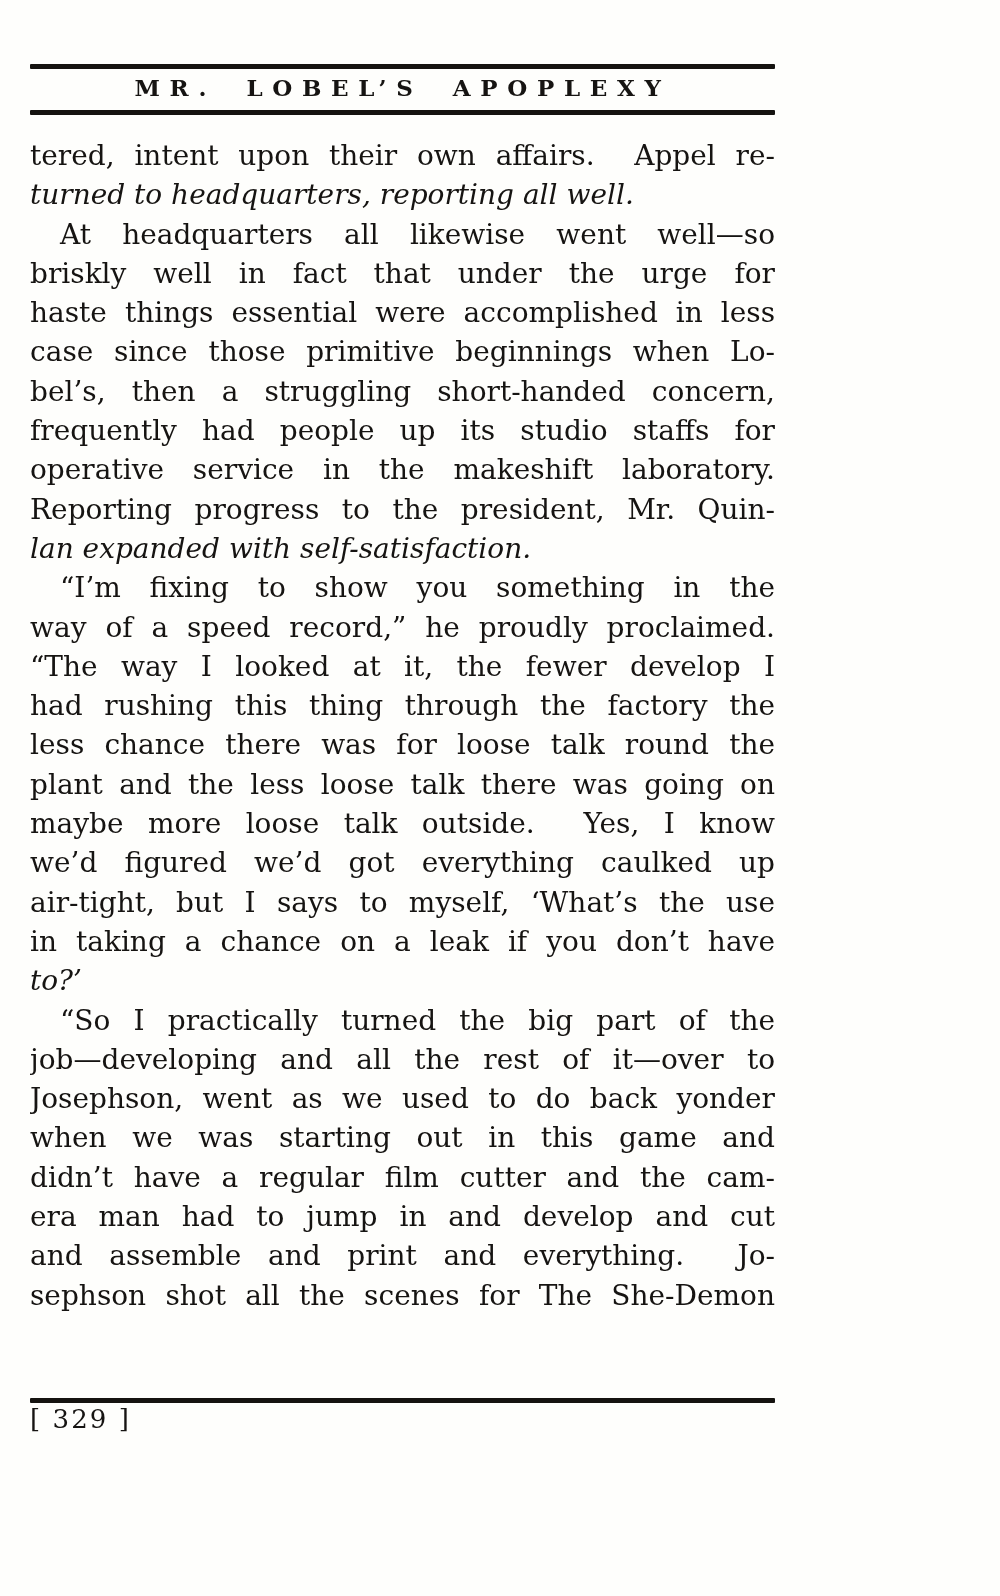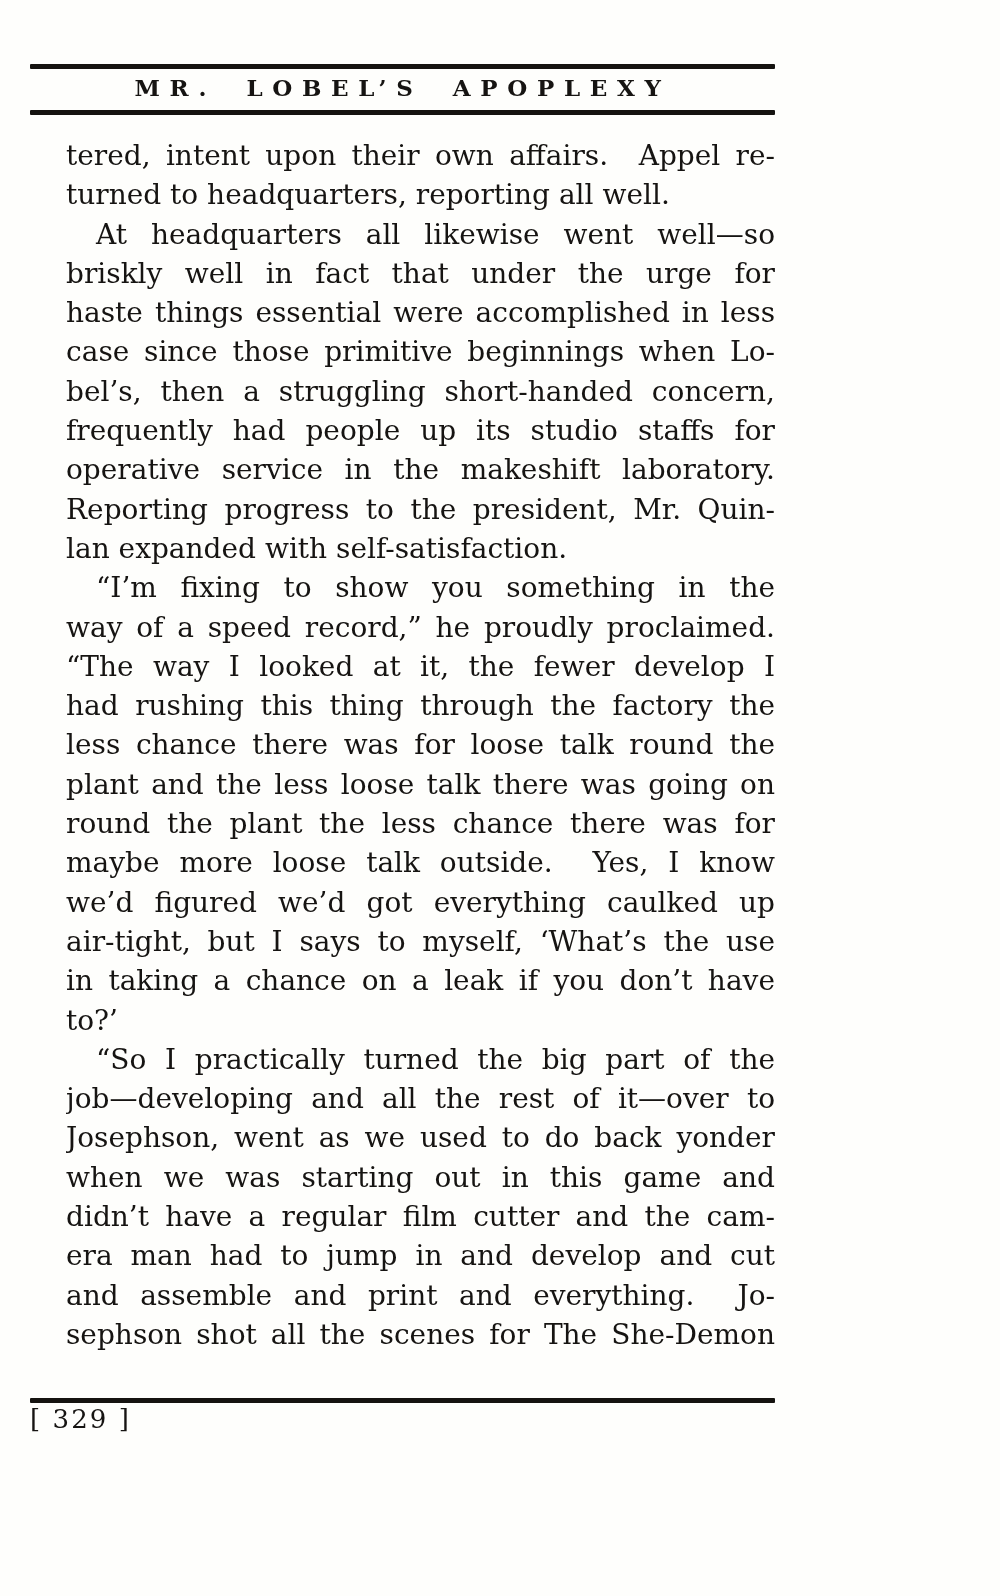--- a/index.html
+++ b/index.html
@@ -48,25 +48,25 @@
     width: 745px;
     font-size: 28px;
     line-height: 39.3px;
   }
   .line {
     text-align: justify;
     text-align-last: justify;
     white-space: normal;
     overflow: hidden;
     height: 39.3px;
-    margin-left: 36px;
   }
   .line.no-justify {
     text-align: right;
     text-align-last: left;
+    font-style: italic;
   }
   .line.indent {
     text-indent: 30px;
   }
 
   .folio {
     position: absolute;
     left: 30px;
     top: 1404px;
     width: 745px;
@@ -97,21 +97,20 @@
       <div class="line">frequently had people up its studio staffs for</div>
       <div class="line">operative service in the makeshift laboratory.</div>
       <div class="line">Reporting progress to the president, Mr. Quin-</div>
       <div class="line no-justify">lan expanded with self-satisfaction.</div>
       <div class="line indent">“I’m fixing to show you something in the</div>
       <div class="line">way of a speed record,” he proudly proclaimed.</div>
       <div class="line">“The way I looked at it, the fewer develop I</div>
       <div class="line">had rushing this thing through the factory the</div>
       <div class="line">less chance there was for loose talk round the</div>
       <div class="line">plant and the less loose talk there was going on</div>
-      <div class="line">round the plant the less chance there was for</div>
       <div class="line">maybe more loose talk outside.&nbsp; Yes, I know</div>
       <div class="line">we’d figured we’d got everything caulked up</div>
       <div class="line">air-tight, but I says to myself, ‘What’s the use</div>
       <div class="line">in taking a chance on a leak if you don’t have</div>
       <div class="line no-justify">to?’</div>
       <div class="line indent">“So I practically turned the big part of the</div>
       <div class="line">job—developing and all the rest of it—over to</div>
       <div class="line">Josephson, went as we used to do back yonder</div>
       <div class="line">when we was starting out in this game and</div>
       <div class="line">didn’t have a regular film cutter and the cam-</div>

